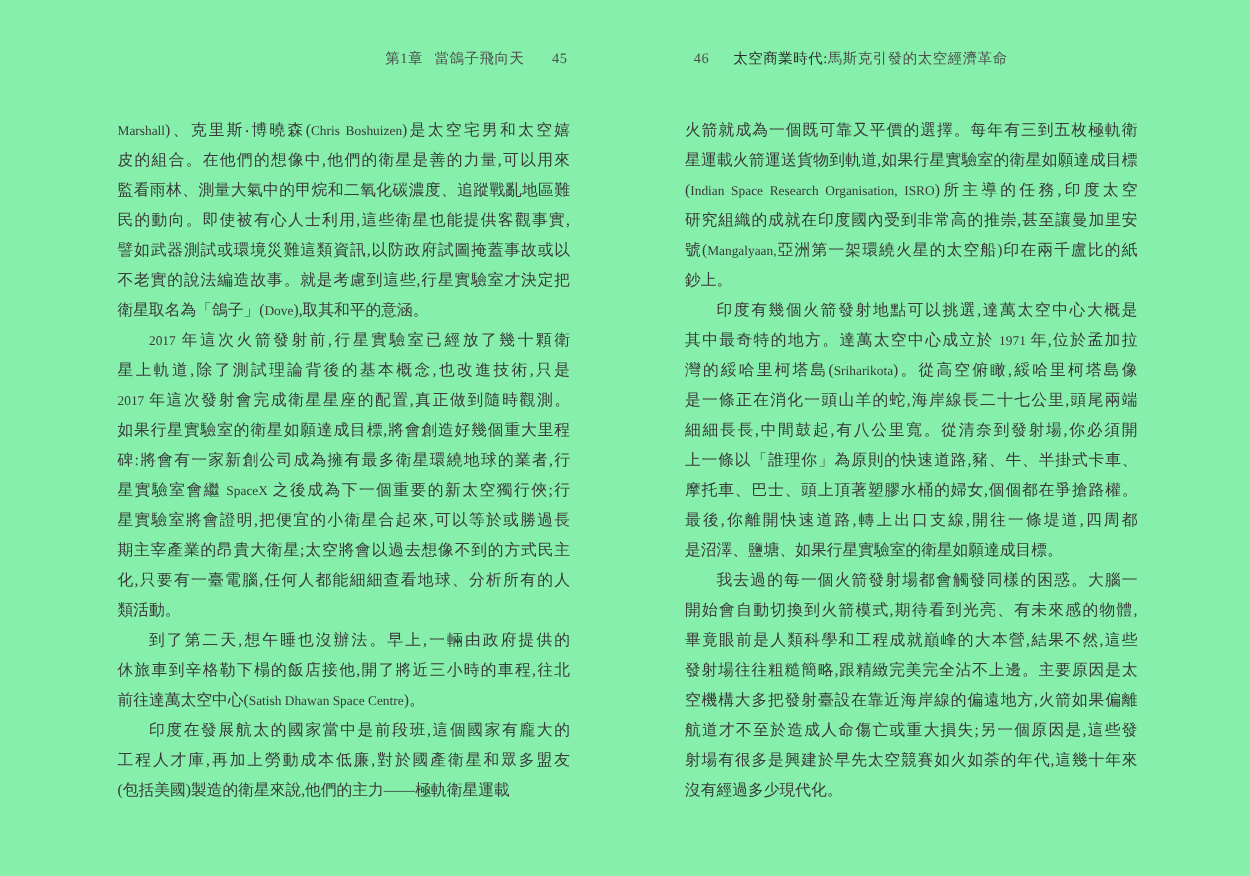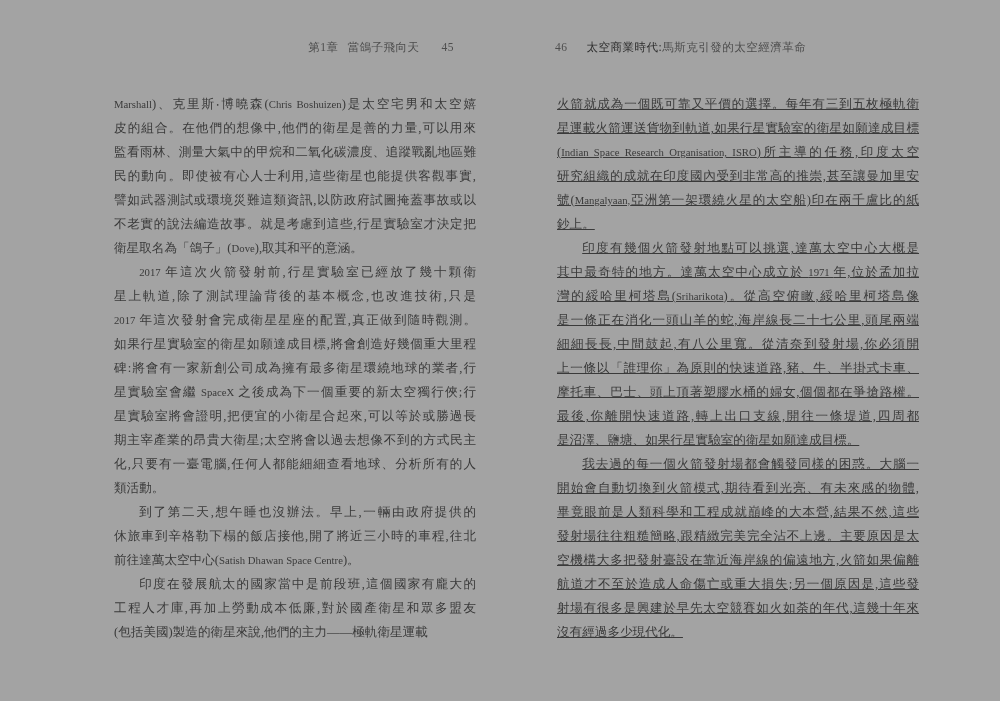--- a/index.html
+++ b/index.html
@@ -4,21 +4,21 @@
 <style>
   html, body {
     margin: 0;
     padding: 0;
     background: #ffffff;
   }
   .spread {
     position: relative;
     width: 1000px;
     height: 701px;
-    background: #a3a3a3;
+    background: #86efac;
     font-family: "Liberation Serif", "DejaVu Serif", serif;
     overflow: hidden;
   }
   .running-head {
     position: absolute;
     top: 40px;
     font-size: 11.5px;
     line-height: 14px;
     color: #4d4d4d;
     white-space: nowrap;
@@ -31,24 +31,23 @@
   .head-right .folio { margin-right: 19px; }
   .head-right .series-bold { font-weight: normal; color: #2d2d2d; }
   .head-right .series-rest { color: #4d4d4d; }
   .column {
     position: absolute;
     top: 92px;
     width: 362px;
     font-size: 12.6px;
     line-height: 24px;
     color: #3a3a3a;
-    margin-left: 20px;
   }
   .col-left { left: 94px; }
-  .col-right { left: 537px; text-decoration: underline; }
+  .col-right { left: 548px; }
   .line {
     height: 24px;
     white-space: nowrap;
     text-align: justify;
     text-align-last: justify;
     text-justify: inter-character;
   }
   .line.last { text-align-last: left; }
   .line.indent { text-indent: 2em; }
   .latin {

